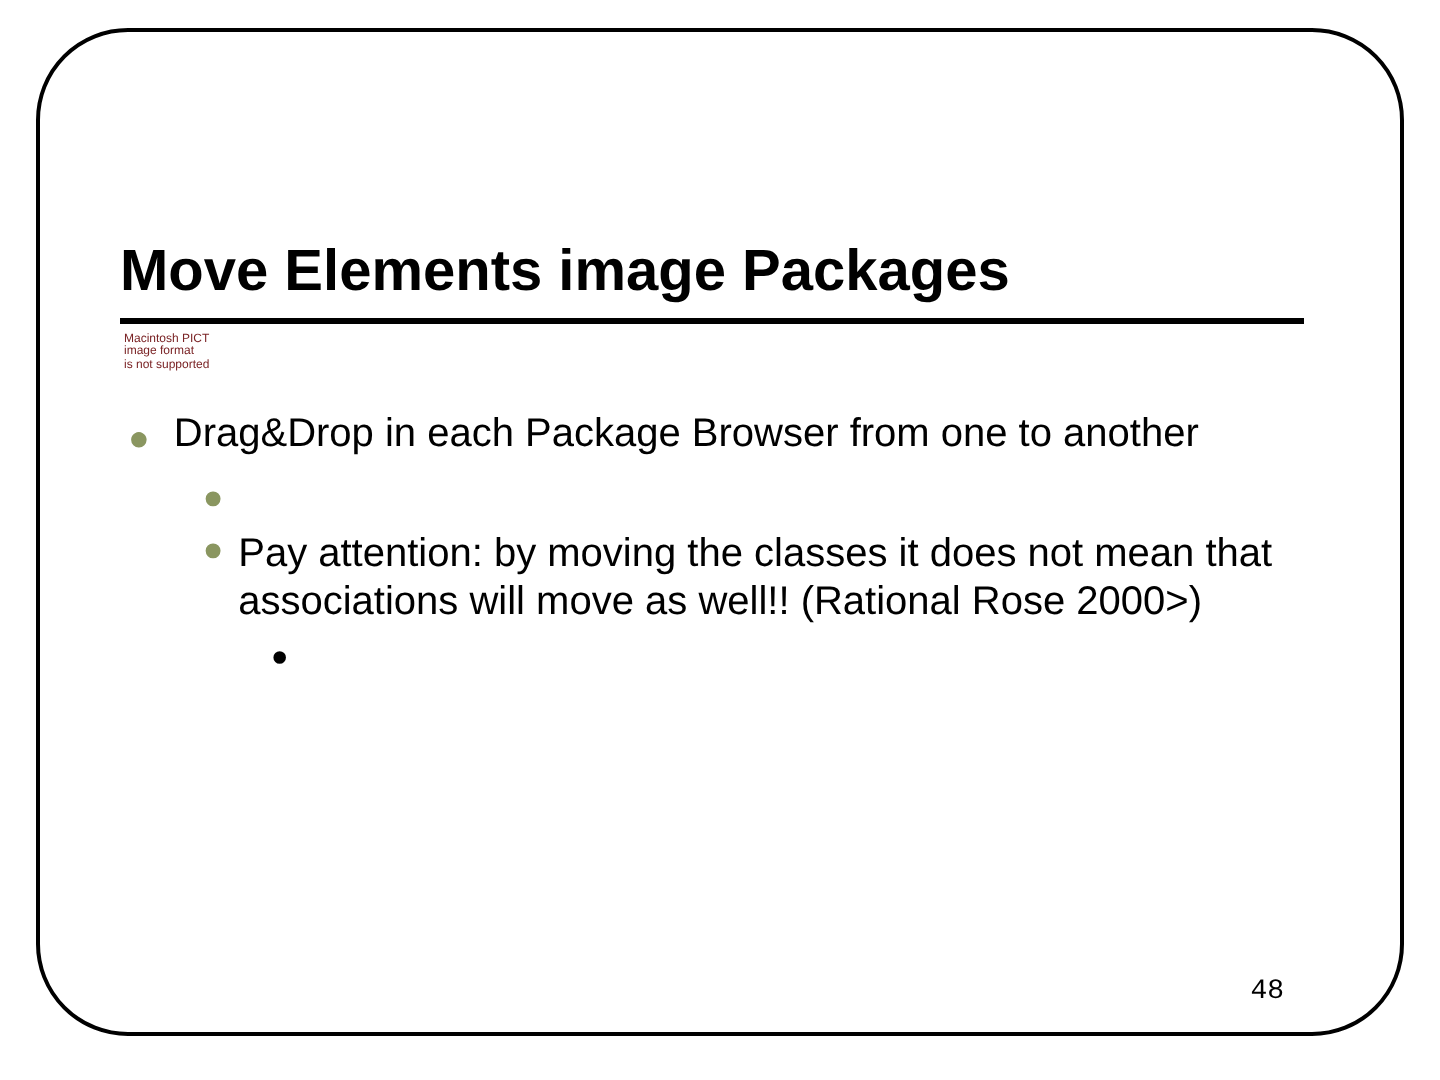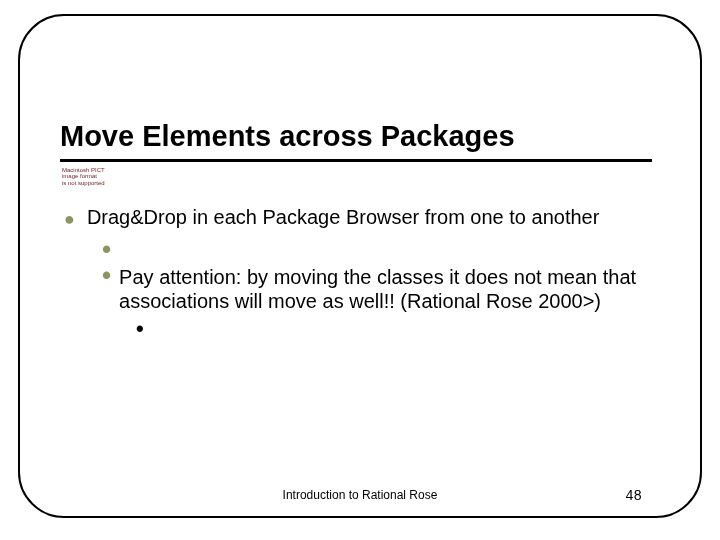--- a/index.html
+++ b/index.html
@@ -121,21 +121,21 @@
     font-family: Liberation Mono, monospace;
   }
 </style>
 </head>
 <body>
 
 <div class="slide">
   <div class="frame"></div>
 
   <div class="content">
-    <h1 class="title">Move Elements across Packages</h1>
+    <h1 class="title">Move Elements image Packages</h1>
     <hr class="title-rule">
 
     <div class="placeholder">
       <div>Macintosh PICT</div>
       <div>image format</div>
       <div>is not supported</div>
     </div>
 
     <div class="body">
 
@@ -153,15 +153,14 @@
         <span class="text">Pay attention: by moving the classes it does not mean that associations will move as well!! (Rational Rose 2000&gt;)</span>
       </div>
 
       <div class="lvl3">
         <span class="bullet">•</span>
       </div>
 
     </div>
   </div>
 
-  <div class="footer-center">Introduction to Rational Rose</div>
   <div class="footer-right">48</div>
 </div>
 
 </body></html>

